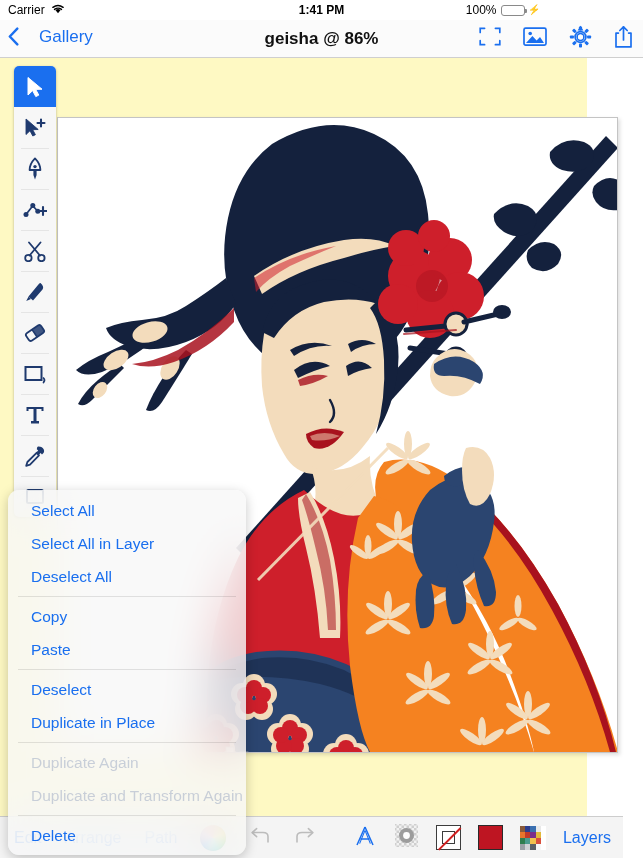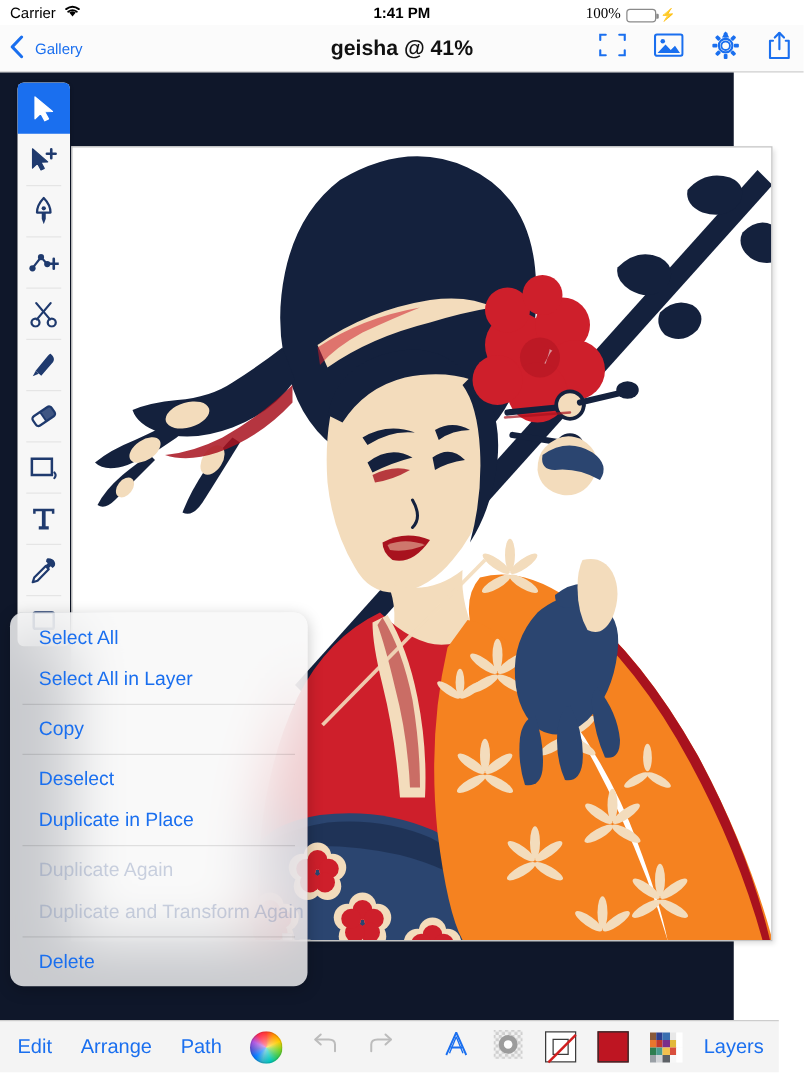--- a/index.html
+++ b/index.html
@@ -41,23 +41,22 @@
     left: 0; width: 643px;
     text-align: center;
     font-size: 12px;
     font-weight: bold;
     color: #000;
   }
   .status-right {
     position: absolute;
     right: 6px;
     display: flex;
-    align-items: flex-end;
+    align-items: center;
     gap: 4px;
-    font-family: Liberation Serif, serif;
   }
   .battery-pct { font-size: 12px; color: #000; }
   .battery-shell {
     width: 24px; height: 11px;
     border: 1px solid #8a8a8a;
     border-radius: 3px;
     position: relative;
     box-sizing: border-box;
     padding: 1px;
   }
@@ -82,24 +81,24 @@
     width: 643px; height: 38px;
     background: #fbfbfb;
     border-bottom: 1px solid #cfcfcf;
     box-sizing: border-box;
   }
   .back-btn {
     position: absolute;
     left: 8px; top: 50%;
     transform: translateY(-50%);
     display: flex;
-    align-items: center;
-    gap: 9px;
+    align-items: flex-start;
+    gap: 20px;
     color: #1a6fef;
-    font-size: 12px;
+    font-size: 17px;
     cursor: pointer;
   }
   .chev-left { display: block; }
   .doc-title {
     position: absolute;
     left: 0; top: 50%;
     transform: translateY(-50%);
     width: 643px;
     text-align: center;
     font-size: 17px;
@@ -114,21 +113,21 @@
     align-items: center;
     gap: 22px;
   }
   .nav-icon { cursor: pointer; display: block; }
 
   
   .work-area {
     position: absolute;
     top: 58px; left: 0;
     width: 587px; height: 758px;
-    background: #0f172a;
+    background: #fef9c3;
     text-align: right;
   }
   .canvas-page {
     position: absolute;
     left: 57px; top: 59px;
     width: 561px; height: 636px;
     background: #ffffff;
     border: 1px solid #c4c4c4;
     box-sizing: border-box;
     box-shadow: 2px 2px 4px rgba(0,0,0,0.13);
@@ -309,21 +308,21 @@
 <div class="nav-bar">
   <div class="back-btn">
     <span class="chev-left">
       <svg width="11" height="19" viewBox="0 0 11 19">
         <path d="M9.3 1.6 L1.8 9.5 L9.3 17.4" stroke="#1a6fef" stroke-width="2.4" fill="none" stroke-linecap="round" stroke-linejoin="round"></path>
       </svg>
     </span>
     <span>Gallery</span>
   </div>
 
-  <div class="doc-title">geisha @ 41%</div>
+  <div class="doc-title">geisha @ 86%</div>
 
   <div class="nav-actions">
     <span class="nav-icon">
       <svg width="22" height="20" viewBox="0 0 22 20">
         <g stroke="#1a6fef" stroke-width="1.7" fill="none" stroke-linecap="round">
           <path d="M1.2 6 V1.8 H5.6"></path>
           <path d="M16.4 1.8 H20.8 V6"></path>
           <path d="M20.8 14.2 V18.2 H16.4"></path>
           <path d="M5.6 18.2 H1.2 V14.2"></path>
         </g>
@@ -737,22 +736,24 @@
     <div class="tool-btn">
       <svg width="22" height="20" viewBox="0 0 22 20">
         <rect x="3" y="3" width="16" height="13" rx="1.5" fill="none" stroke="#1f3a6e" stroke-width="2"></rect>
       </svg>
     </div>
   </div>
 
   <div class="context-menu">
     <div class="menu-item">Select All</div>
     <div class="menu-item">Select All in Layer</div>
+    <div class="menu-item">Deselect All</div>
     <div class="menu-sep"></div>
     <div class="menu-item">Copy</div>
+    <div class="menu-item">Paste</div>
     <div class="menu-sep"></div>
     <div class="menu-item">Deselect</div>
     <div class="menu-item">Duplicate in Place</div>
     <div class="menu-sep"></div>
     <div class="menu-item disabled">Duplicate Again</div>
     <div class="menu-item disabled">Duplicate and Transform Again</div>
     <div class="menu-sep"></div>
     <div class="menu-item">Delete</div>
 
   </div>

